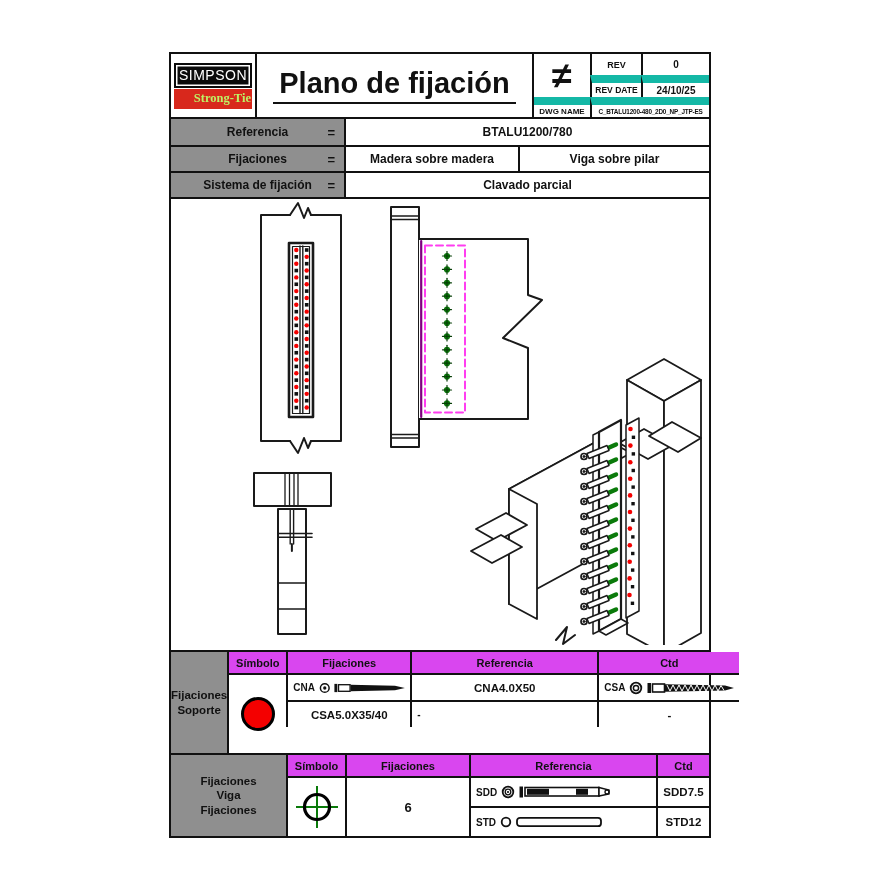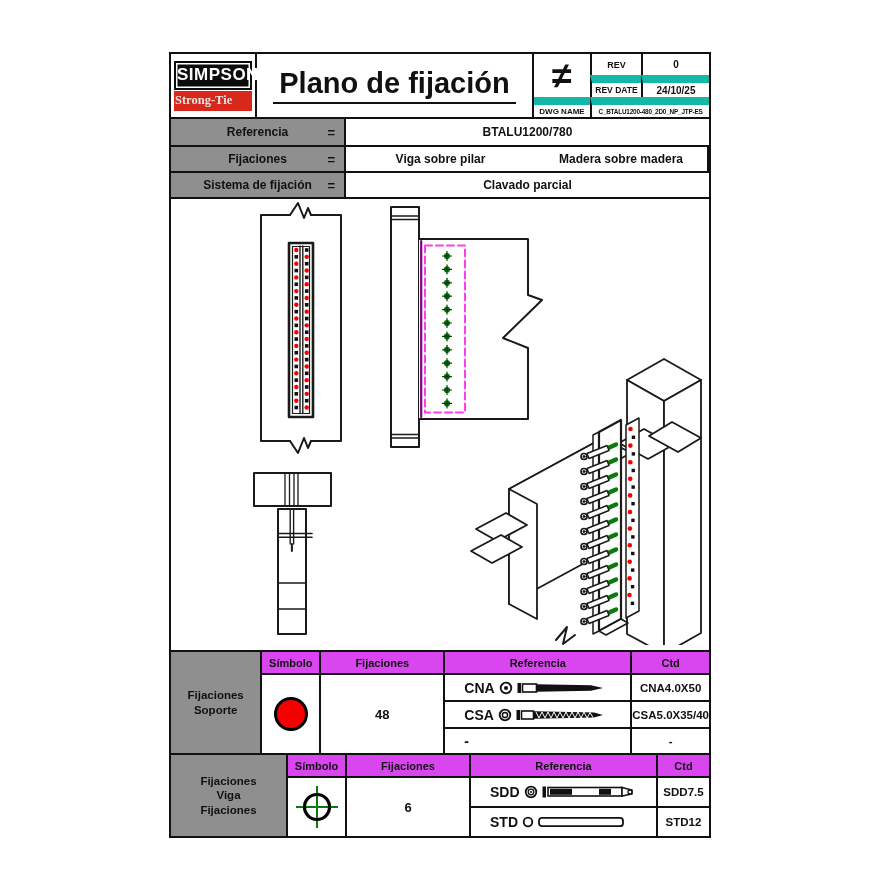--- a/index.html
+++ b/index.html
@@ -2,22 +2,22 @@
 <html><head>
 <meta charset="utf-8">
 <style>
   * { margin:0; padding:0; box-sizing:border-box; }
   html,body { width:880px; height:880px; background:#ffffff; font-family:"Liberation Sans", sans-serif; color:#111; }
   .sheet { position:absolute; left:169px; top:52px; width:542px; height:786px; border:2.5px solid #111; background:#fff; display:flex; flex-direction:column; }
 
   
   .hdr { height:65px; display:flex; border-bottom:2.5px solid #111; }
   .logo-cell { width:86px; border-right:2.5px solid #111; padding:3px 3px; display:flex; flex-direction:column; justify-content:center; gap:1px; }
-  .logo-black { background:#0b0b0b; color:#fff; font-weight:bold; font-size:17px; text-align:center; padding:2.5px 1px; border:2px solid #0b0b0b; box-shadow: inset 0 0 0 1.5px #fff; letter-spacing:.5px; }
-  .logo-red { background:#d8281c; color:#e5e5e5; font-weight:bold; font-size:12.5px; text-align:left; padding:2.5px 1px; font-family:"Liberation Serif", serif; }
+  .logo-black { background:#0b0b0b; color:#fff; font-weight:normal; font-size:14px; text-align:center; padding:2.5px 1px; border:2px solid #0b0b0b; box-shadow: inset 0 0 0 1.5px #fff; letter-spacing:.5px; }
+  .logo-red { background:#d8281c; color:#bef264; font-weight:bold; font-size:12.5px; text-align:right; padding:2.5px 1px; font-family:"Liberation Serif", serif; }
   .title-cell { flex:1; display:flex; align-items:center; justify-content:center; }
   .title-cell span { font-size:29px; font-weight:bold; border-bottom:2.5px solid #111; padding:0 6px 2px 6px; }
   .rev-block { width:177px; border-left:2.5px solid #111; display:grid; grid-template-columns:56px 51px 1fr; grid-template-rows:21px 22px 1fr; }
   .rev-block > div { border-left:2px solid #111; border-top:8px solid #14b8a6; display:flex; align-items:center; justify-content:center; font-weight:bold; }
   .neq { grid-row:1 / span 2; grid-column:1; border-left:none !important; border-top:none !important; font-size:36px; font-weight:bold; line-height:1; }
   .rv-l1 { grid-row:1; grid-column:2; border-top:none !important; font-size:9px; }
   .rv-v1 { grid-row:1; grid-column:3; border-top:none !important; font-size:10px; }
   .rv-l2 { grid-row:2; grid-column:2; font-size:8.5px; }
   .rv-v2 { grid-row:2; grid-column:3; font-size:10px; }
   .dwg-l { grid-row:3; grid-column:1; border-left:none !important; font-size:8px; }
@@ -37,21 +37,21 @@
   .draw-area svg { display:block; }
 
   
   .fix-table { display:flex; border-top:2.5px solid #111; }
   .grp { width:117px; background:#8f8f8f; border-right:2.5px solid #111; display:flex; flex-direction:column; align-items:center; justify-content:center; font-weight:bold; font-size:11.5px; line-height:1.25; }
   .fix-grid { flex:1; display:grid; grid-template-columns:57px 124px 187px 1fr; }
   .fix-grid > div { border-left:2px solid #111; border-top:2px solid #111; display:flex; align-items:center; justify-content:center; }
   .fix-grid > .c1 { border-left:none !important; }
   .fix-grid > .r1 { border-top:none !important; }
   .fix-head { background:#d946ef; font-weight:bold; font-size:11px; }
-  .code-cell { justify-content:flex-start !important; padding-left:19px; gap:4px; font-weight:bold; font-size:14px; }
+  .code-cell { justify-content:flex-start !important; padding-left:5px; gap:4px; font-weight:bold; font-size:10px; }
   .refv { font-weight:bold; font-size:11.5px; }
   .qty { font-weight:bold; font-size:13px; }
   .t1 .fix-grid { grid-template-rows:21px 27px 27px 26px; }
   .t2 .fix-grid { grid-template-rows:21px 30px 30px; }
   .sym-red { width:34px; height:34px; border-radius:50%; background:#f40000; border:3px solid #000; }
   .span-rows-3 { grid-row:2 / span 3; }
   .span-rows-2 { grid-row:2 / span 2; }
 </style>
 </head>
 <body>
@@ -83,22 +83,22 @@
         <span>Referencia</span>
         <span class="eq">=</span>
       </div>
       <div class="ref-val">BTALU1200/780</div>
     </div>
     <div class="ref-row">
       <div class="ref-label">
         <span>Fijaciones</span>
         <span class="eq">=</span>
       </div>
+      <div class="ref-val split1">Madera sobre madera</div>
       <div class="ref-val">Viga sobre pilar</div>
-      <div class="ref-val split1">Madera sobre madera</div>
     </div>
     <div class="ref-row">
       <div class="ref-label">
         <span>Sistema de fijación</span>
         <span class="eq">=</span>
       </div>
       <div class="ref-val">Clavado parcial</div>
     </div>
   </div>
 
@@ -355,21 +355,20 @@
             <circle cx="7" cy="7" r="2" fill="#111"></circle>
           </svg>
         <svg width="92" height="14" viewBox="0 0 92 14">
             <rect x="0.5" y="2" width="3.5" height="10" fill="#111"></rect>
             <rect x="5.5" y="3" width="14" height="8" fill="#fff" stroke="#111" stroke-width="1.6"></rect>
             <path d="M20,3.2 L74,4.2 L86,7 L74,9.8 L20,10.8 Z" fill="#111"></path>
           </svg>
       </div>
       <div class="refv">CNA4.0X50</div>
 
-      <div class="qty span-rows-3">48</div>
 
       <div class="code-cell">
         <span>CSA</span>
         <svg width="14" height="14" viewBox="0 0 14 14">
             <circle cx="7" cy="7" r="5.3" fill="none" stroke="#111" stroke-width="1.8"></circle>
             <circle cx="7" cy="7" r="2.6" fill="none" stroke="#111" stroke-width="1.5"></circle>
           </svg>
         <svg width="92" height="14" viewBox="0 0 92 14">
             <rect x="0.5" y="2" width="3.5" height="10" fill="#111"></rect>
             <rect x="5.5" y="3" width="12" height="8" fill="#fff" stroke="#111" stroke-width="1.6"></rect>

